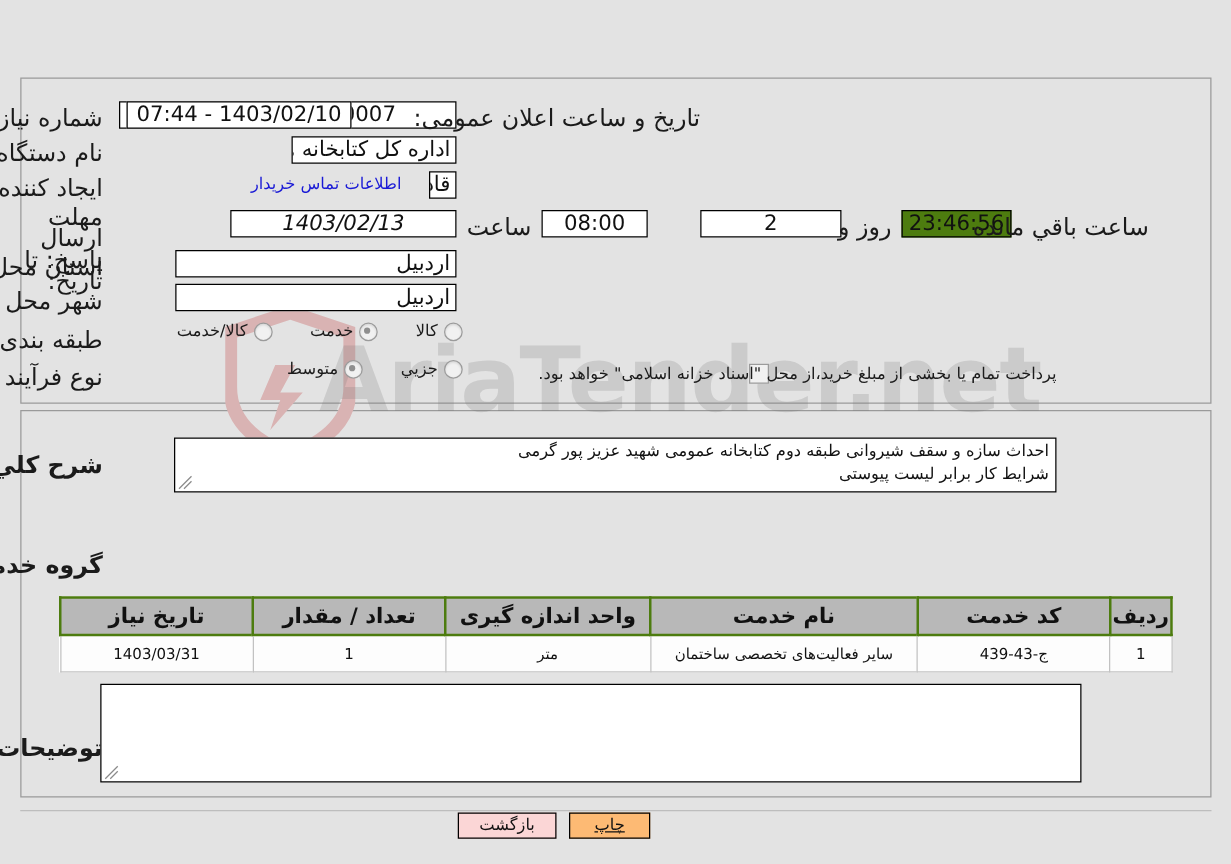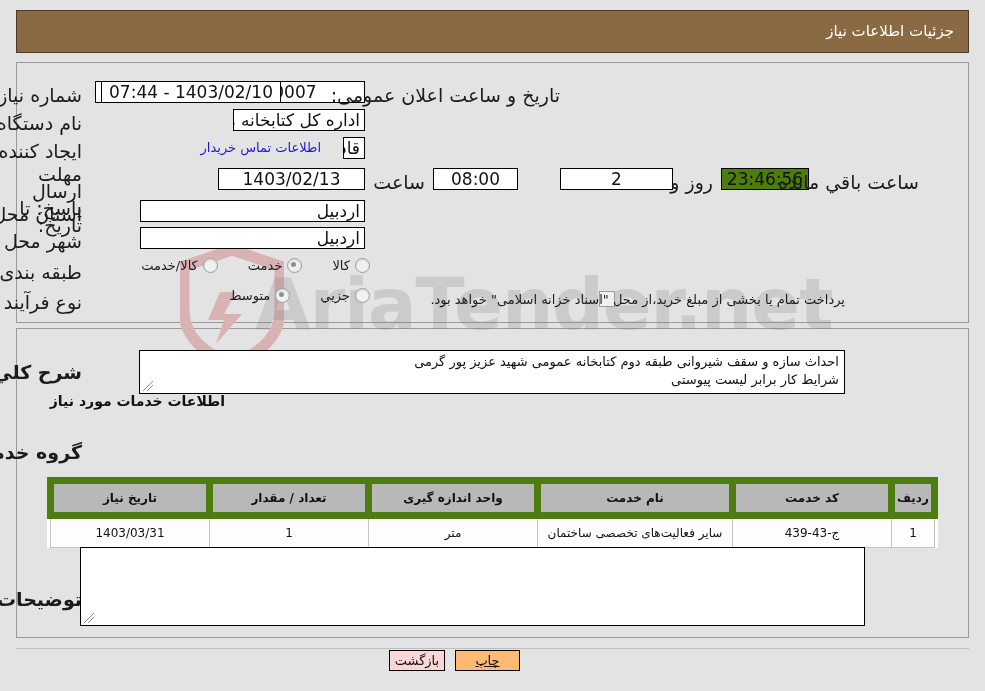--- a/index.html
+++ b/index.html
@@ -194,25 +194,25 @@
     left: 47px;
     top: 477px;
     width: 891px;
     border-collapse: collapse;
     font-size: 12px;
     z-index: 3;
     background: #fff;
   }
   .tbl th {
     background: #b8b8b8;
-    border: 7px solid #4d7c0f;
+    border: 2px solid #4d7c0f;
     font-weight: bold;
     color: #111;
     height: 26px;
-    font-size: 12px;
+    font-size: 17px;
     text-align: center;
   }
   .tbl td {
     background: #fdfdfd;
     border: 1px solid #c2c2c2;
     height: 26px;
     text-align: center;
     color: #111;
     font-size: 12px;
     margin-left: 16px;
@@ -242,23 +242,20 @@
     height: 0;
     border-top: 1px solid #bdbdbd;
     z-index: 1;
   }
 </style>
 </head>
 <body>
 
 <div id="page">
 
-  <div class="header-bar">
-    <div class="header-title">جزئیات اطلاعات نیاز</div>
-  </div>
 
   <div class="watermark">
     <svg class="wm-shield" viewBox="0 0 104 118">
       <path d="M52 2 L100 18 L100 62 Q100 98 52 116 Q4 98 4 62 L4 18 Z" fill="none" stroke="#d9b3b3" stroke-width="11"></path>
       <path d="M40 44 L56 44 L44 66 L62 66 L36 96 L44 72 L28 72 Z" fill="#d9b3b3"></path>
     </svg>
     <div class="wm-text">AriaTender.net</div>
   </div>
 
   <div class="panel" id="panel-main"></div>
@@ -269,21 +266,21 @@
   <div class="fld center" style="right:704px; top:81px; width:180px; left:104px;">1403/02/10 - 07:44</div>
 
   <div class="lbl" style="right:903px; top:112px;">نام دستگاه خریدار:</div>
   <div class="fld right" style="right:620px; top:109px; left:233px;">اداره کل کتابخانه های عمومی استان اردبیل</div>
 
   <div class="lbl" style="right:903px; top:140px;">ایجاد کننده درخواست:</div>
   <div class="fld right" style="right:620px; top:137px; left:343px;">قادر حسینی آزادلو کاربرداز اداره کل کتابخانه های عمومی استان اردبیل</div>
   <div class="link" style="right:664px; top:140px; left:200px;">اطلاعات تماس خریدار</div>
 
   <div class="lbl" style="right:903px; top:166px; width:90px; text-align:right; white-space:normal; line-height:17px;">مهلت ارسال پاسخ: تا تاریخ:</div>
-  <div class="fld center" style="right:620px; top:168px; width:147px;">1403/02/13</div>
+  <div class="fld center" style="right:620px; top:168px; width:181px;font-style:italic;">1403/02/13</div>
   <div class="lbl" style="right:560px; top:171px;">ساعت</div>
   <div class="fld center" style="right:467px; top:168px; width:85px;">08:00</div>
   <div class="fld center" style="right:312px; top:168px; width:113px;">2</div>
   <div class="lbl" style="right:272px; top:171px;">روز و</div>
   <div class="fld timer" style="right:176px; top:168px; width:88px;">23:46:56</div>
   <div class="lbl" style="right:66px; top:171px;">ساعت باقي مانده</div>
 
   <div class="lbl" style="right:903px; top:203px;">استان محل تحویل:</div>
   <div class="fld right" style="right:620px; top:200px; width:225px;">اردبیل</div>
 
@@ -326,21 +323,20 @@
   <div class="lbl b" style="right:903px; top:361px;">شرح کلي نیاز:</div>
   <div class="ta" style="right:140px; top:350px; left:139px; height:44px; text-align:right;">
     <div>احداث سازه و سقف شیروانی طبقه دوم کتابخانه عمومی شهید عزیز پور گرمی</div>
     <div>شرایط کار برابر لیست پیوستی</div>
     <svg class="resize" viewBox="0 0 12 12">
       <line x1="1" y1="11" x2="11" y2="1" stroke="#8a8a8a" stroke-width="1"></line>
       <line x1="5" y1="11" x2="11" y2="5" stroke="#8a8a8a" stroke-width="1"></line>
     </svg>
   </div>
 
-  <div class="section-title" style="right:760px; top:393px;">اطلاعات خدمات مورد نیاز</div>
 
   <div class="lbl b" style="right:903px; top:441px;">گروه خدمت:</div>
 
   <table class="tbl">
     <thead>
       <tr id="tbl-head-row">
           <th style="width: 34px;">ردیف</th>
           <th style="width: 150px;">کد خدمت</th>
           <th>نام خدمت</th>
           <th style="width: 160px;">واحد اندازه گیری</th>
@@ -364,15 +360,15 @@
   <div class="ta" style="right:120px; top:547px; left:80px; height:79px;">
     <svg class="resize" viewBox="0 0 12 12">
       <line x1="1" y1="11" x2="11" y2="1" stroke="#8a8a8a" stroke-width="1"></line>
       <line x1="5" y1="11" x2="11" y2="5" stroke="#8a8a8a" stroke-width="1"></line>
     </svg>
   </div>
 
   <div class="hr" style="top:648px;"></div>
 
   <div class="btn print" style="right:465px; top:650px; width:65px;">چاپ</div>
-  <div class="btn back" style="right:540px; top:650px; width:56px;">بازگشت</div>
+  <div class="btn back" style="right:540px; top:650px; width:79px;">بازگشت</div>
 
 </div>
 
 </body></html>

